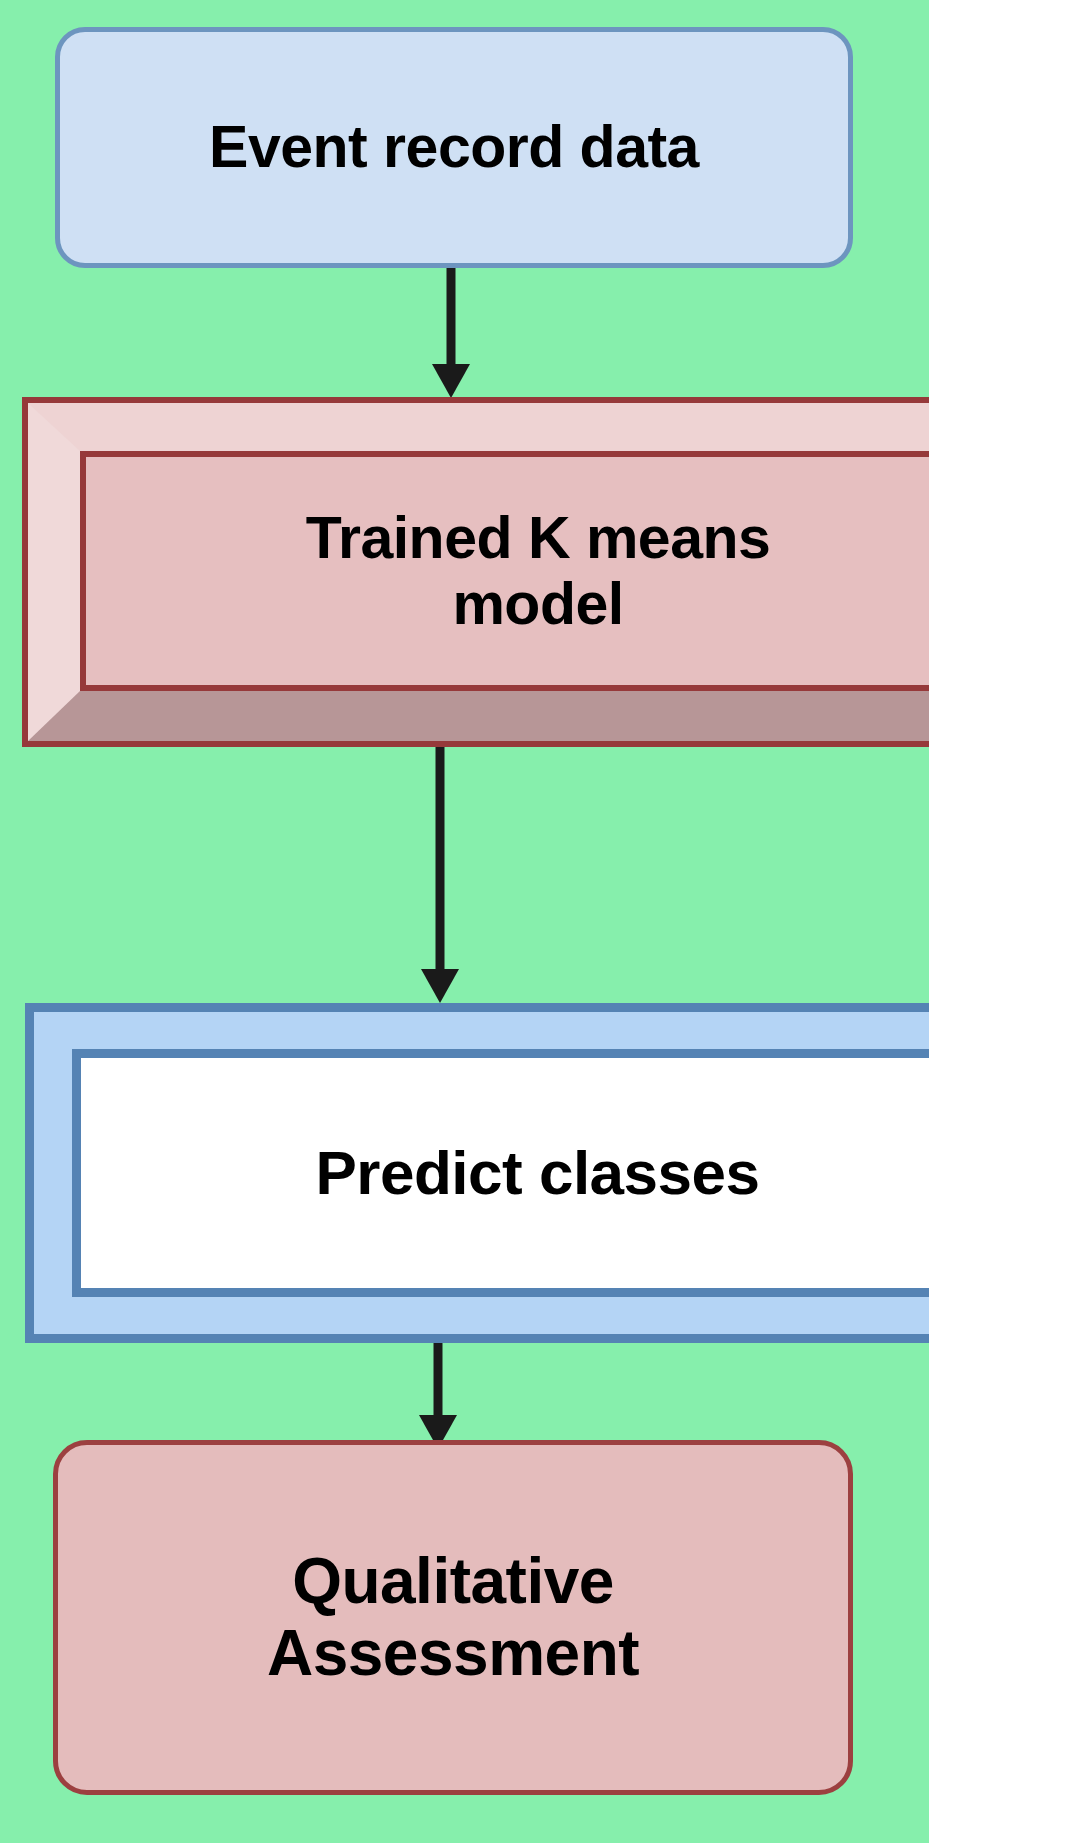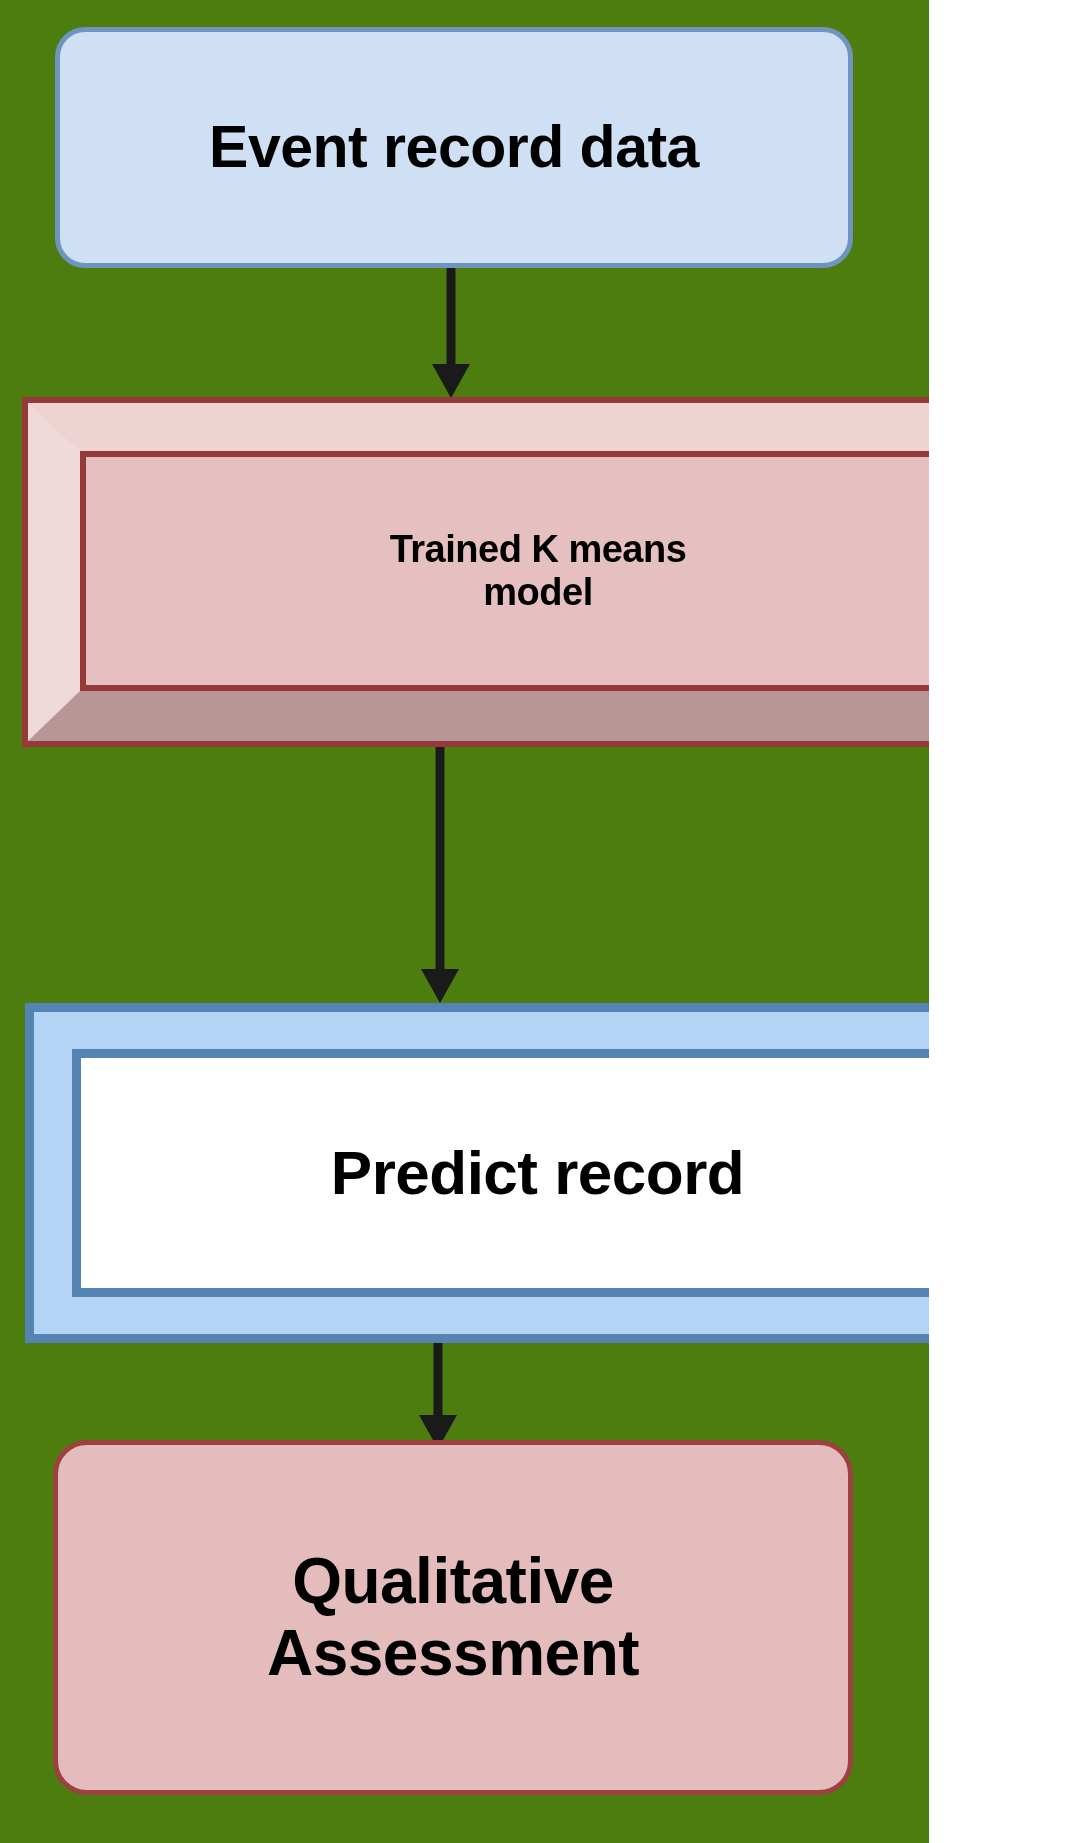--- a/index.html
+++ b/index.html
@@ -7,21 +7,21 @@
     padding: 0;
     background: #ffffff;
   }
   body {
     font-family: "Liberation Sans", sans-serif;
   }
   #canvas {
     position: relative;
     width: 929px;
     height: 1843px;
-    background: #4d7c0f;
+    background: #86efac;
     overflow: hidden;
   }
 
   
   .node-label {
     font-family: "Liberation Sans", sans-serif;
     font-weight: bold;
     color: #000000;
     text-align: center;
     line-height: 1.12;
@@ -75,21 +75,21 @@
     top: 48px;
     right: 52px;
     bottom: 50px;
     background: #e6bfc0;
     border: 6px solid #96393a;
     box-sizing: border-box;
     display: flex;
     align-items: center;
     justify-content: center;
   }
-  #node-trained-model .node-label { font-size: 38px; text-align: center; }
+  #node-trained-model .node-label { font-size: 59px; text-align: center; }
 
   
   #node-predict-classes {
     position: absolute;
     left: 25px;
     top: 1003px;
     width: 1025px;
     height: 340px;
     box-sizing: border-box;
     background: #b4d4f5;
@@ -160,21 +160,21 @@
 
   <div class="connector" style="left:412px; top:747px;">
     <svg width="56" height="258" viewBox="0 0 56 258" aria-hidden="true">
       <line x1="28" y1="0" x2="28" y2="230" stroke="#1a1a1a" stroke-width="9"></line>
       <polygon points="28,256 9,222 47,222" fill="#1a1a1a"></polygon>
     </svg>
   </div>
 
   <div id="node-predict-classes">
     <div class="inner">
-      <div class="node-label">Predict record</div>
+      <div class="node-label">Predict classes</div>
     </div>
   </div>
 
   <div class="connector" style="left:410px; top:1343px;">
     <svg width="56" height="108" viewBox="0 0 56 108" aria-hidden="true">
       <line x1="28" y1="0" x2="28" y2="80" stroke="#1a1a1a" stroke-width="9"></line>
       <polygon points="28,106 9,72 47,72" fill="#1a1a1a"></polygon>
     </svg>
   </div>
 

